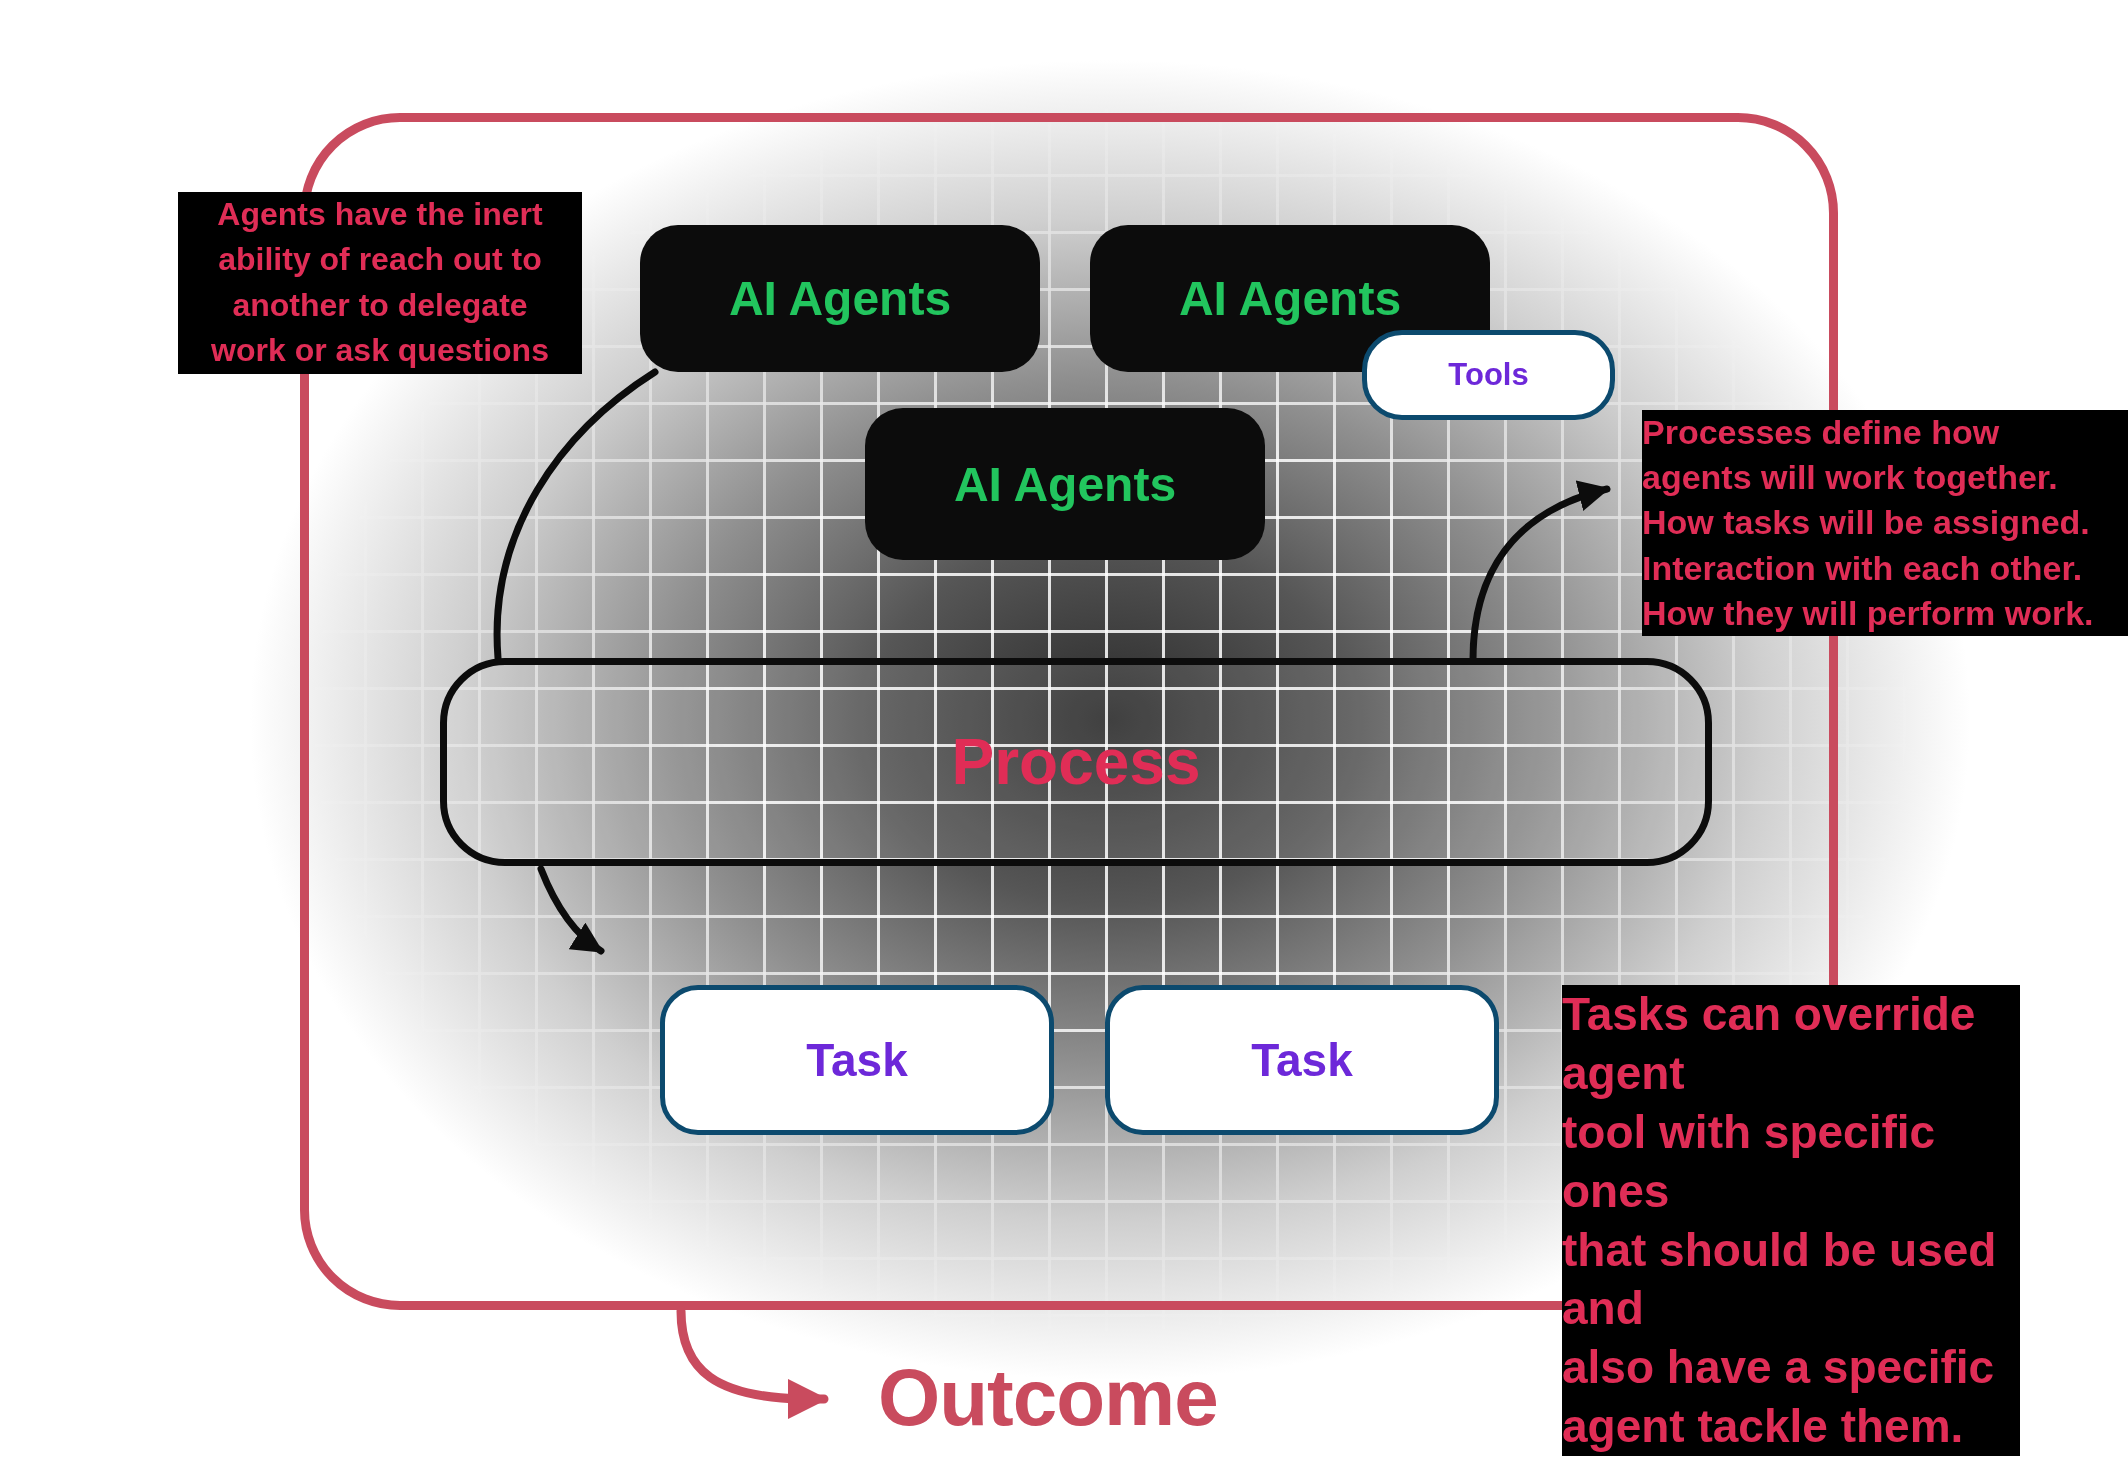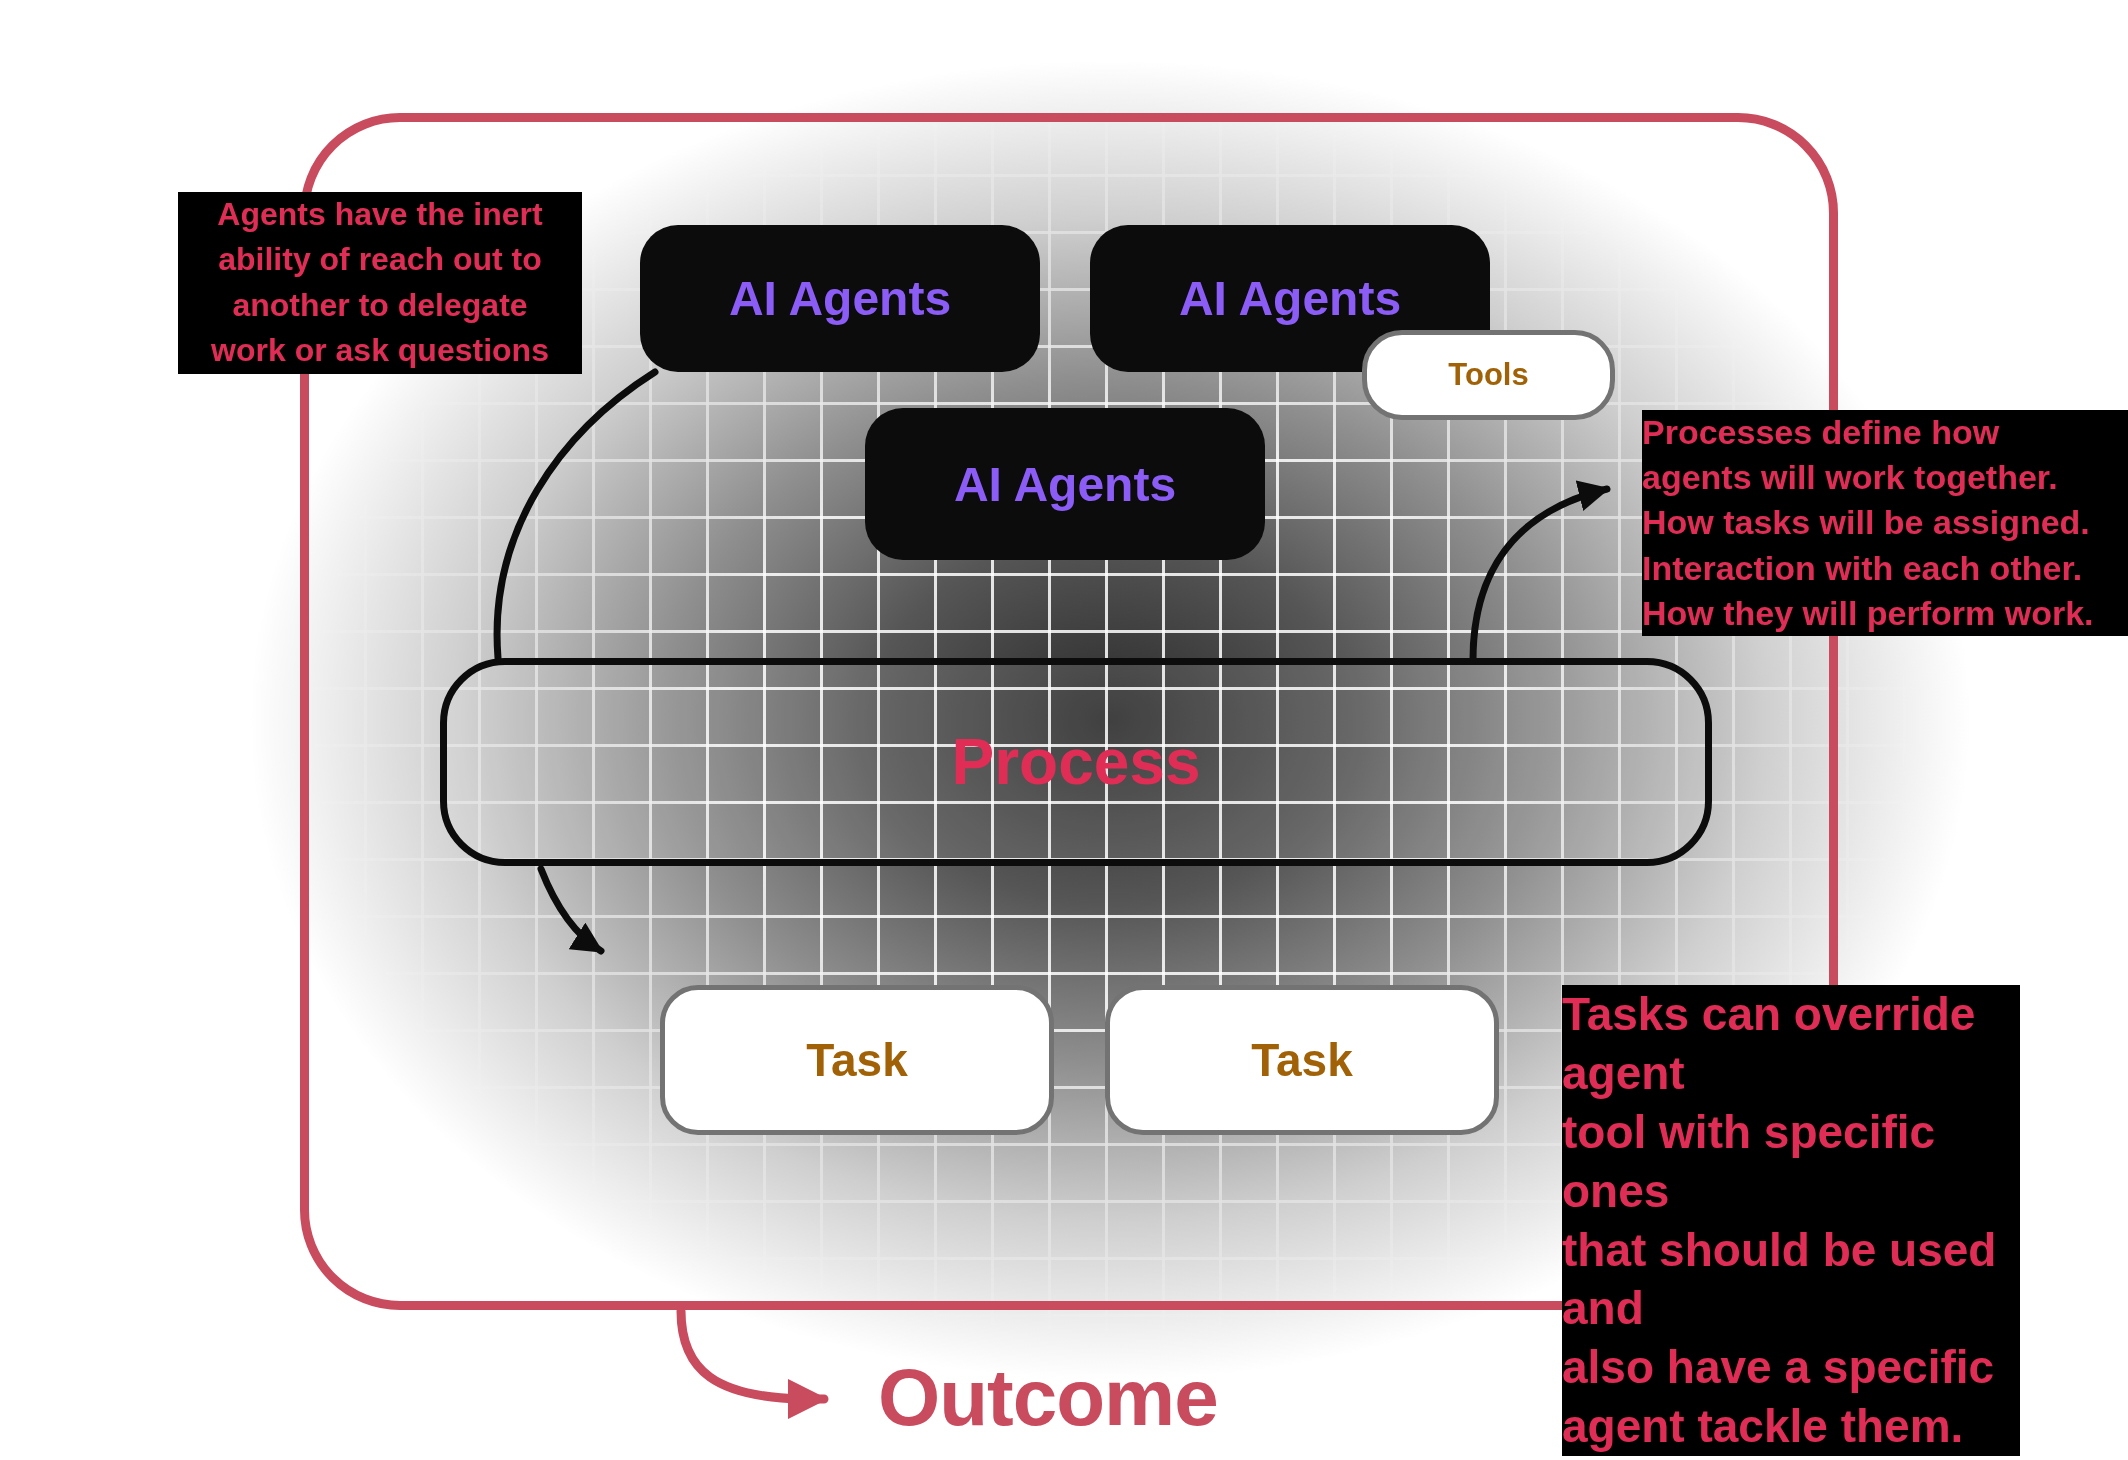--- a/index.html
+++ b/index.html
@@ -35,26 +35,26 @@
   .stroke-black{stroke:var(--box_black);stroke-width:7;fill:none;stroke-linecap:round;}
   .stroke-red{stroke:var(--red_muted);stroke-width:9;fill:none;stroke-linecap:round;}
   .fill-black{fill:var(--box_black);}
   .fill-red{fill:var(--red_muted);}
   
   .nodebox{
     position:absolute;display:flex;align-items:center;justify-content:center;
     box-sizing:border-box;text-align:center;
   }
   .black-box{
-    background:var(--box_black);color:#8b5cf6;border-radius:38px;
+    background:var(--box_black);color:#22c55e;border-radius:38px;
     font-weight:bold;font-size:48px;
   }
   .white-box{
-    background:#fff;border:5px solid #737373;border-radius:38px;
-    color:#a16207;font-weight:bold;font-size:46px;align-items:center;
+    background:#fff;border:5px solid #0c4a6e;border-radius:38px;
+    color:#6d28d9;font-weight:bold;font-size:46px;align-items:center;
   }
   .agents1{left:640px;top:225px;width:400px;height:147px;}
   .agents2{left:1090px;top:225px;width:400px;height:147px;}
   .agents3{left:865px;top:408px;width:400px;height:152px;}
   .tools{left:1362px;top:330px;width:253px;height:90px;font-size:31px;border-radius:40px;}
   .process{
     left:440px;top:658px;width:1272px;height:208px;
     border:7px solid var(--box_black);border-radius:65px;
     background:rgba(255,255,255,0.10);
     color:var(--red_bright);font-weight:bold;font-size:64px;

